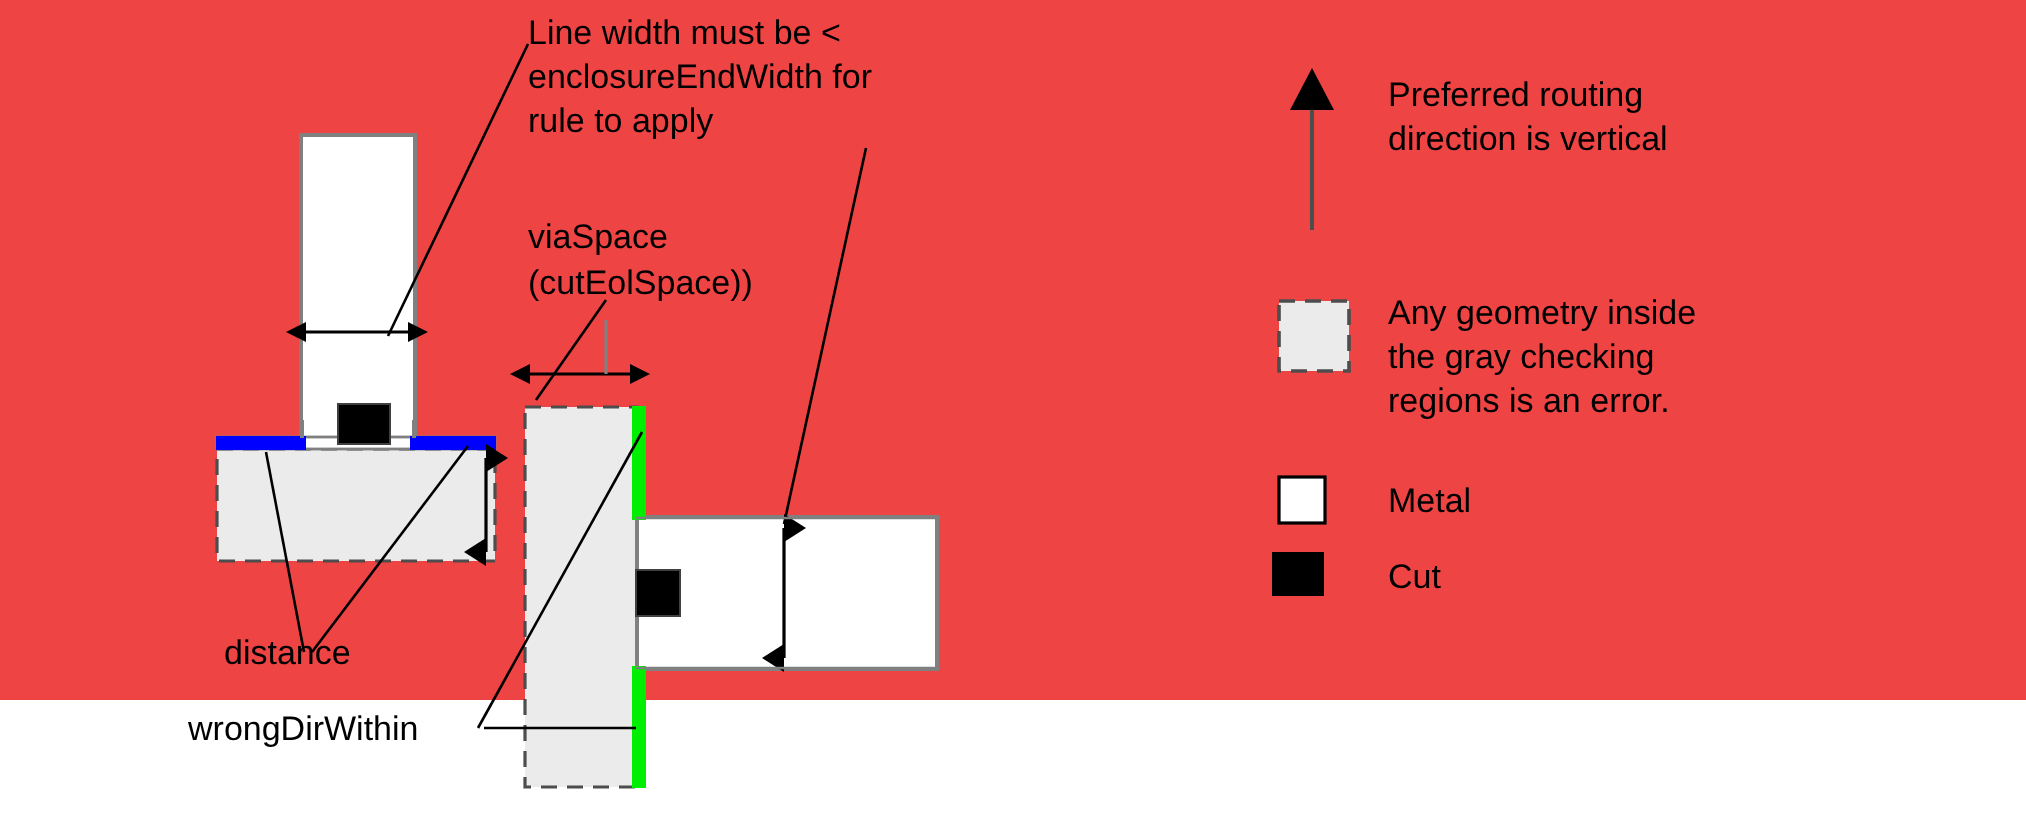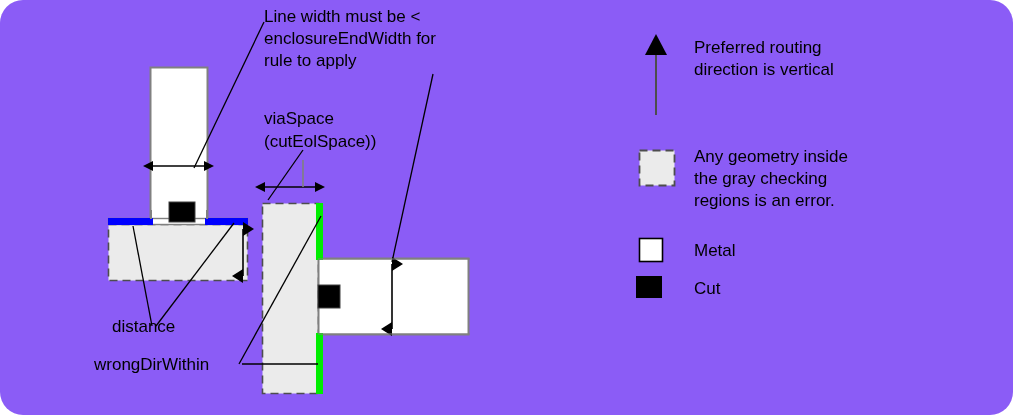--- a/index.html
+++ b/index.html
@@ -9,23 +9,22 @@
   }
   body {
     width: 1013px;
     height: 415px;
     font-family: "Liberation Sans", sans-serif;
     overflow: hidden;
   }
   #diagram-root {
     position: relative;
     width: 1013px;
-    height: 415px;
-    background: #8b5cf6;
-    border-radius: 23px;
+    height: 350px;
+    background: #ef4444;
   }
   svg.canvas {
     position: absolute;
     top: 0;
     left: 0;
     width: 1013px;
     height: 415px;
   }
   text {
     font-family: "Liberation Sans", sans-serif;

